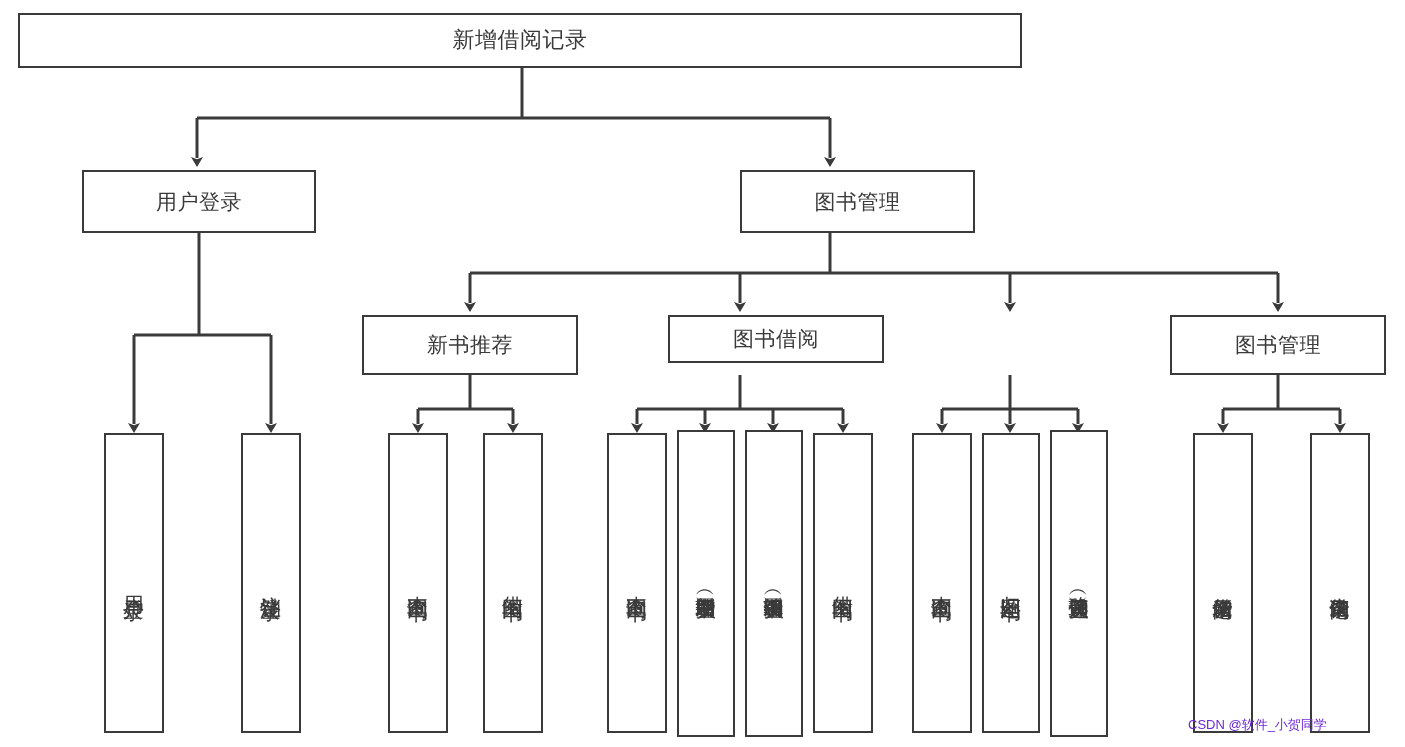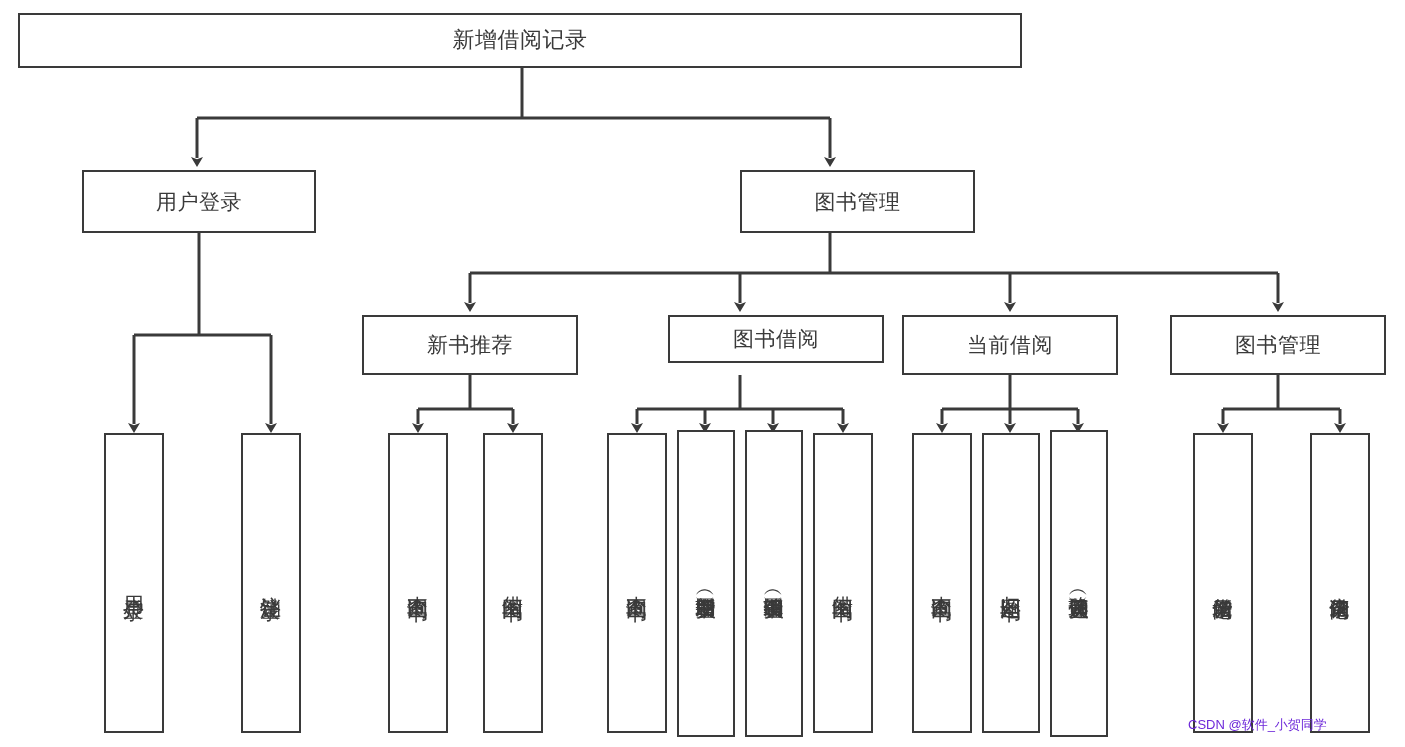--- a/index.html
+++ b/index.html
@@ -139,23 +139,20 @@
   <div class="node horiz" style="left:712px; top:170px; width:235px; height:63px;margin-left:28px;">
     <span class="label">图书管理</span>
   </div>
 
   <div class="node horiz" style="left:362px; top:315px; width:216px; height:60px;">
     <span class="label">新书推荐</span>
   </div>
   <div class="node horiz" style="left:632px; top:315px; width:216px; height:48px;margin-left:36px;">
     <span class="label">图书借阅</span>
   </div>
-  <div class="node horiz" style="left:902px; top:315px; width:216px; height:60px;">
-    <span class="label">当前借阅</span>
-  </div>
   <div class="node horiz" style="left:1170px; top:315px; width:216px; height:60px;">
     <span class="label">图书管理</span>
   </div>
 
   <div class="node vert" style="left:104px; top:433px; width:60px; height:300px;">
     <span class="label">用户登录</span>
   </div>
   <div class="node vert" style="left:241px; top:433px; width:60px; height:300px;">
     <span class="label">注销登录</span>
   </div>

